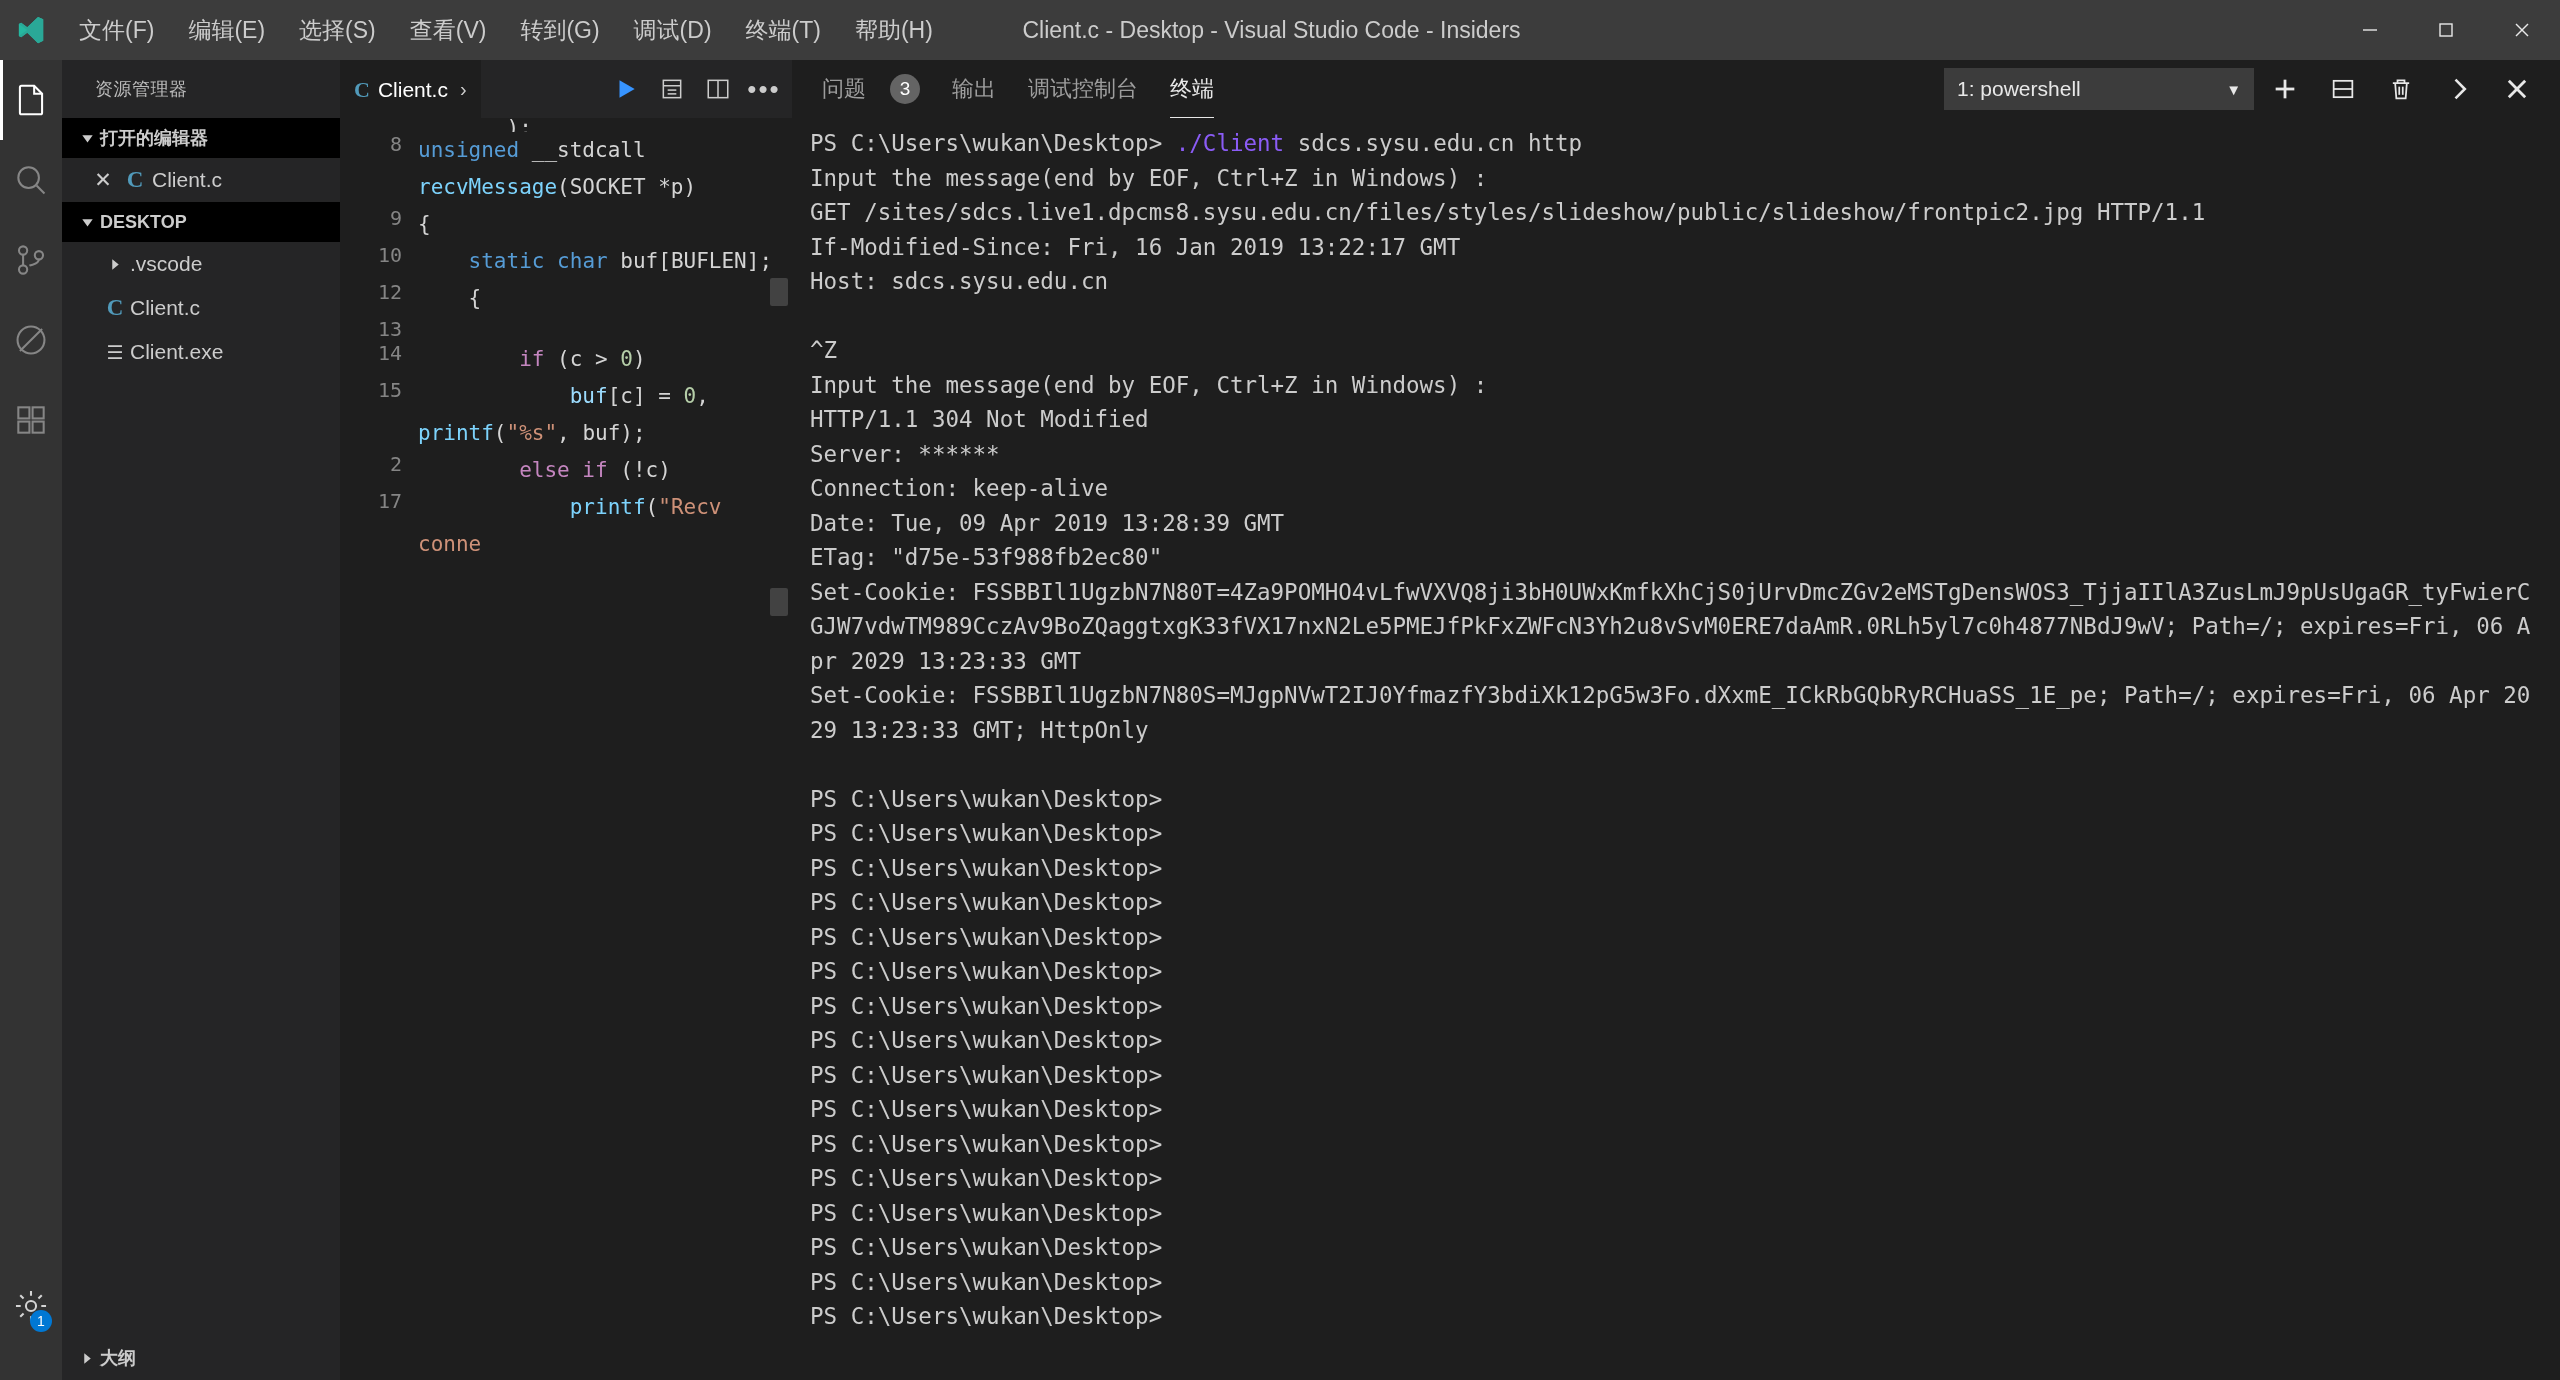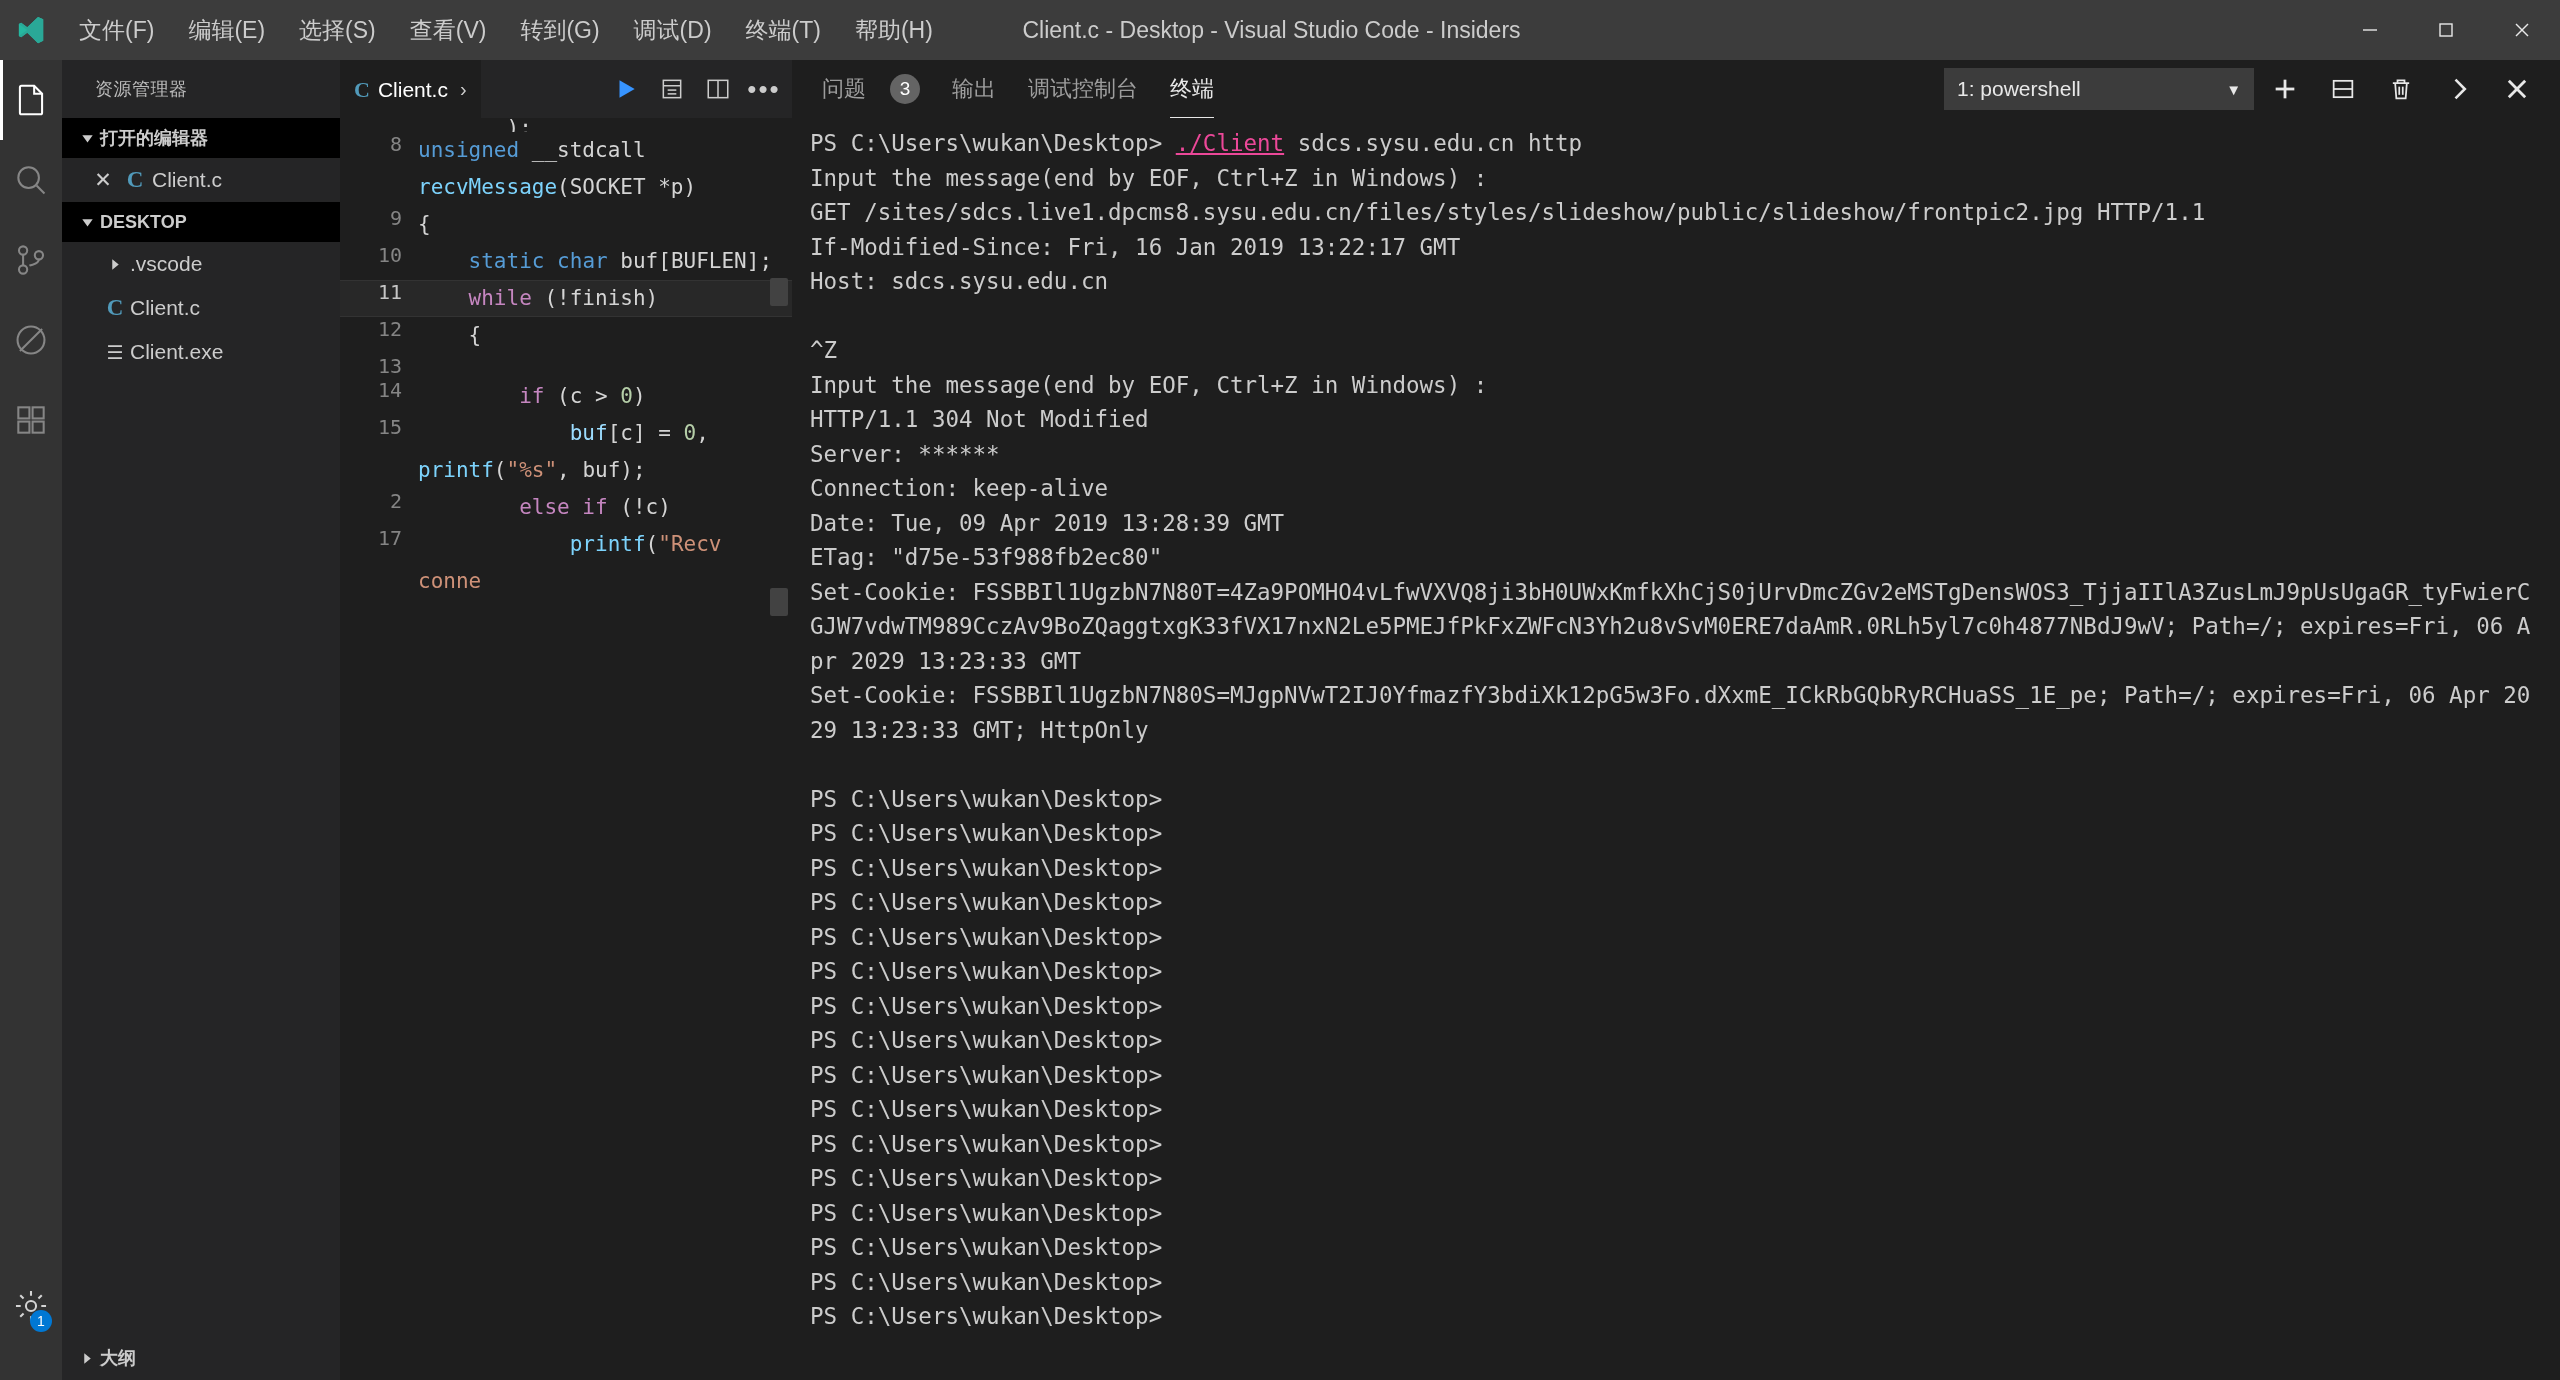--- a/index.html
+++ b/index.html
@@ -99,21 +99,21 @@
   .panel-actions { margin-left:auto; display:flex; align-items:center; gap:4px; padding-right:16px; }
   .term-select { width:310px; height:42px; background:#3c3c3c; color:#e8e8e8; font-size:21px;
                  display:flex; align-items:center; padding:0 12px; border:1px solid #3c3c3c;text-align:right; }
   .term-select .caret { margin-left:auto; font-size:15px; }
   .pact { width:54px; height:54px; display:flex; align-items:center; justify-content:center; }
   .pact svg { width:28px; height:28px; fill:none; stroke:#e8e8e8; stroke-width:1.5; }
 
   .terminal { flex:1; padding:8px 18px 0 18px; font-family:"DejaVu Sans Mono", monospace;
               font-size:22.5px; line-height:34.5px; color:#cccccc; overflow:hidden;
               white-space:pre-wrap; word-break:break-all; }
-  .t-yellow { color:#ec4899;text-decoration:underline; }
+  .t-yellow { color:#8b5cf6; }
 </style>
 </head>
 <body>
 
 <div class="titlebar">
   <div class="vs-logo">
     <svg viewBox="0 0 32 32">
         <path d="M29 4.5 23.5 2 12 13 5.5 8.2 3 9.6v12.8l2.5 1.4L12 19l11.5 11 5.5-2.5z" fill="#24bfa5" opacity=".95"></path>
         <path d="M23.5 2 12 13l-6.5-4.8L3 9.6l9 6.4-9 6.4 2.5 1.4L12 19l11.5 11 5.5-2.5v-23z" fill="#2aa897"></path>
       </svg>
@@ -295,24 +295,20 @@
           <div class="ctext"><span class="kw">unsigned</span> __stdcall <span class="fn">recvMessage</span>(SOCKET *p)</div>
         </div>
         <div class="cline">
           <div class="gutter">9</div>
           <div class="ctext">{</div>
         </div>
         <div class="cline">
           <div class="gutter">10</div>
           <div class="ctext">    <span class="kw">static</span> <span class="kw">char</span> buf[BUFLEN];</div>
         </div>
-        <div class="cline hl-row">
-          <div class="gutter cur">11</div>
-          <div class="ctext">    <span class="ctl">while</span> (!finish)</div>
-        </div>
         <div class="cline">
           <div class="gutter">12</div>
           <div class="ctext">    {</div>
         </div>
         <div class="cline">
           <div class="gutter">13</div>
         </div>
         <div class="cline">
           <div class="gutter">14</div>
           <div class="ctext">        <span class="ctl">if</span> (c &gt; <span class="num">0</span>)</div>

